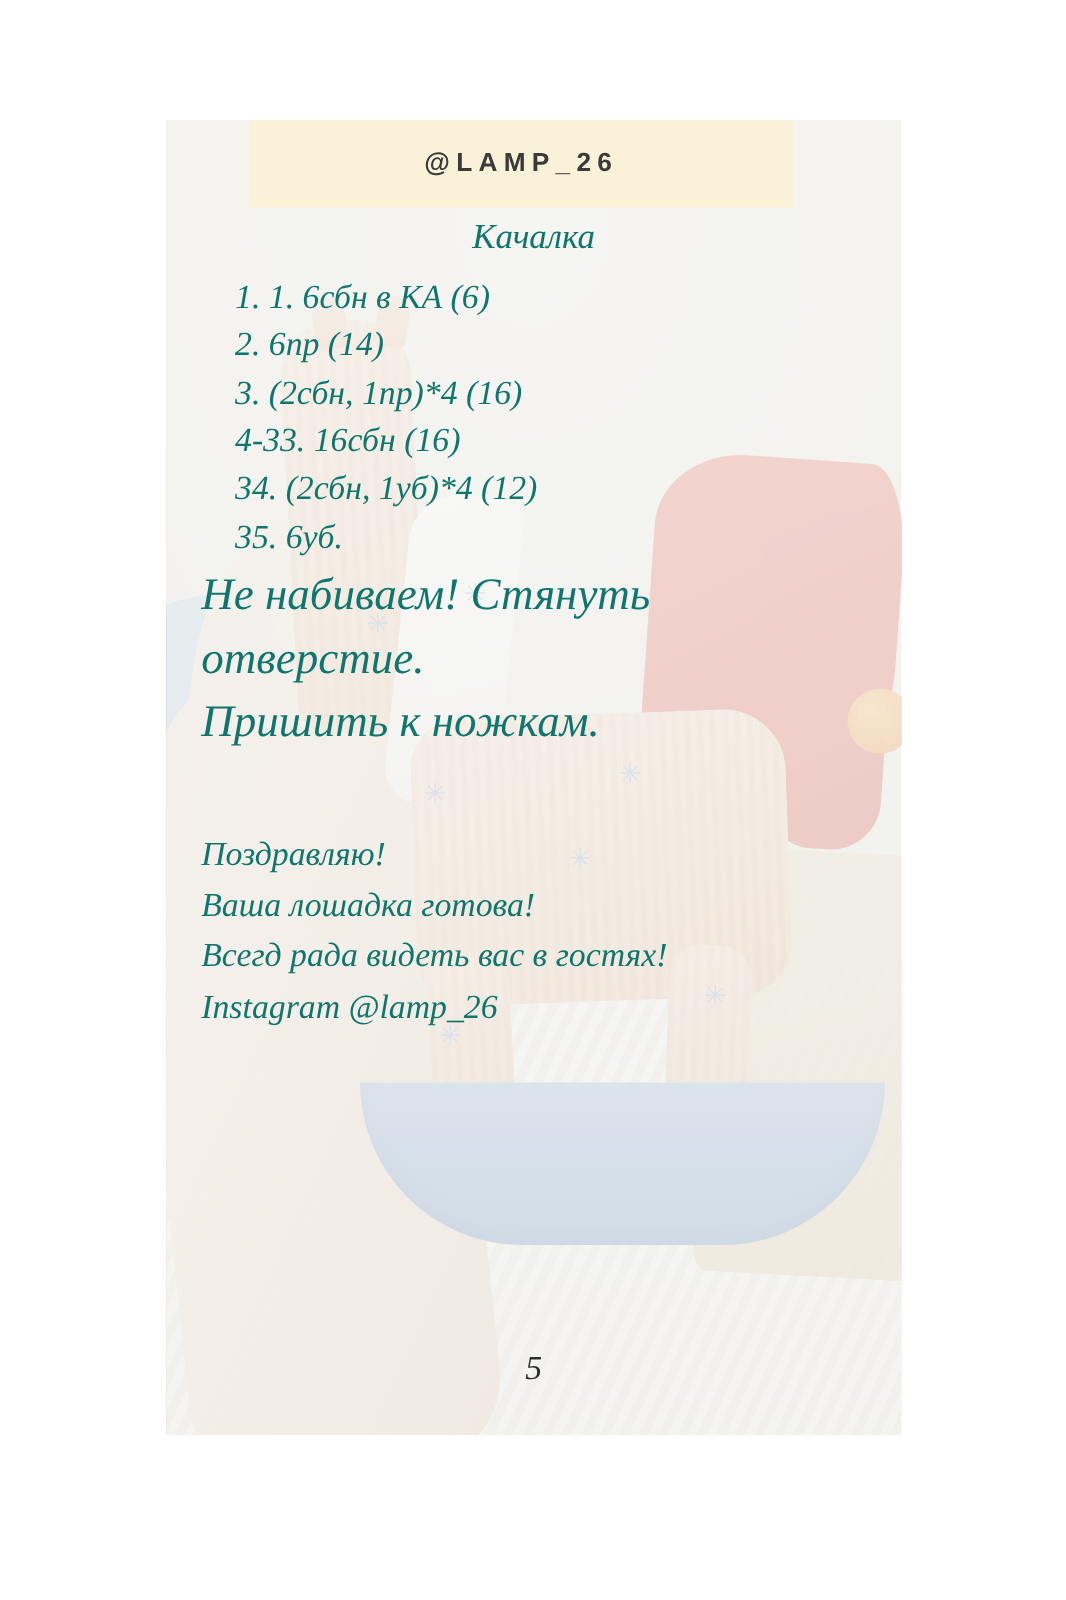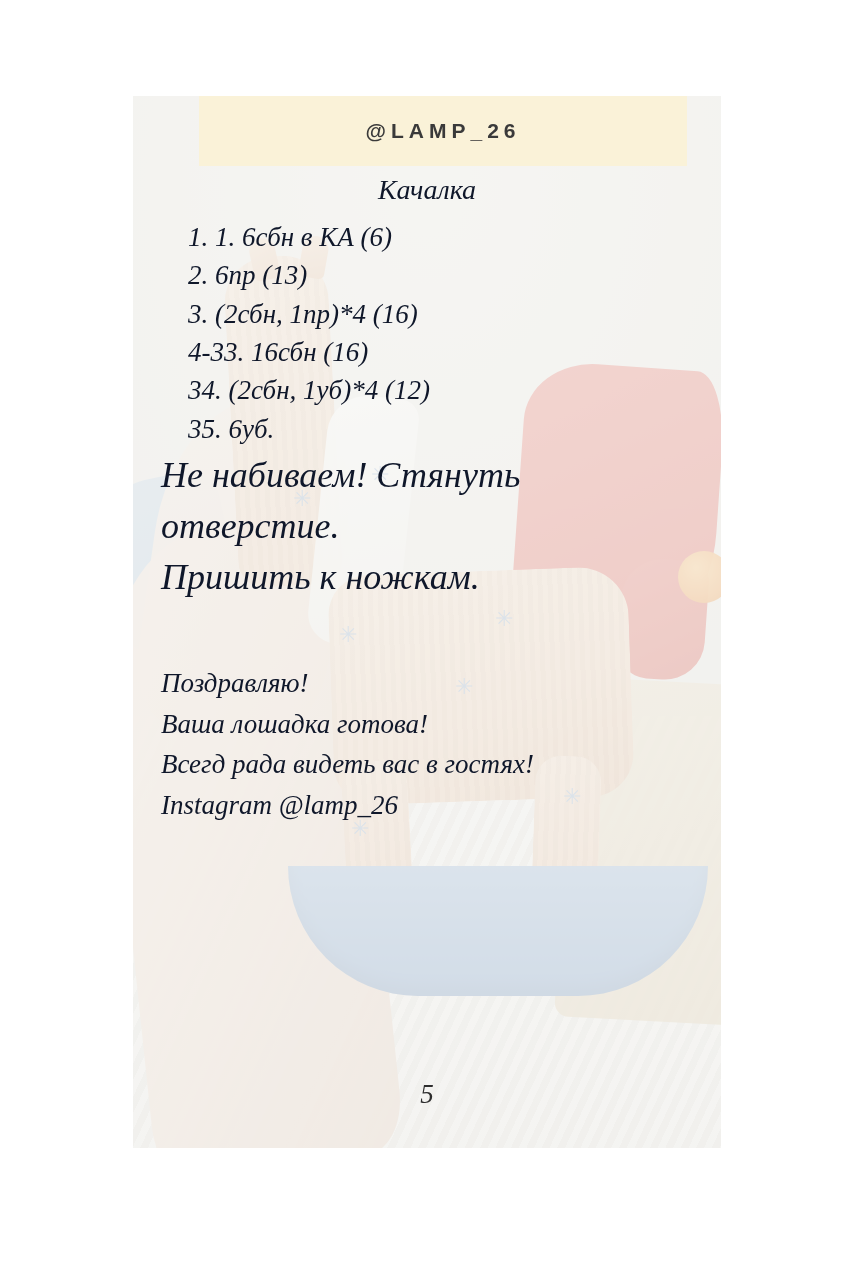--- a/index.html
+++ b/index.html
@@ -167,21 +167,21 @@
     position: absolute;
     inset: 0;
     background: rgba(246,245,243,.74);
   }
 
   
   .banner {
     position: absolute;
     left: 199px;
     top: 96px;
-    width: 488px;
+    width: 436px;
     height: 70px;
     background: #faf2d8;
     display: flex;
     align-items: center;
     justify-content: center;
   }
   .banner-title {
     font-family: "Liberation Sans", sans-serif;
     font-weight: 700;
     font-size: 21px;
@@ -190,21 +190,21 @@
   }
 
   
   .content {
     position: absolute;
     left: 0; top: 0;
     width: 588px;
     height: 1052px;
     padding: 78px 28px 0 28px;
     box-sizing: border-box;
-    color: #0f172a;
+    color: #0f766e;
   }
   .sect-title {
     text-align: center;
     font-style: italic;
     font-size: 28px;
     margin: 0 0 12px 0;
   }
   .rows { margin: 0; padding: 0; list-style: none; }
   .row {
     font-style: italic;
@@ -272,21 +272,21 @@
     </div>
 
     <div class="photo-tint"></div>
   </div>
 
   <div class="content">
     <div class="sect-title">Качалка</div>
 
     <ul class="rows">
       <li class="row">1. 1. 6сбн в КА (6)</li>
-      <li class="row">2. 6пр (13)</li>
+      <li class="row">2. 6пр (14)</li>
       <li class="row">3. (2сбн, 1пр)*4 (16)</li>
       <li class="row">4-33. 16сбн (16)</li>
       <li class="row">34. (2сбн, 1уб)*4 (12)</li>
       <li class="row">35. 6уб.</li>
     </ul>
 
     <div class="notes">
       <div class="note">Не набиваем! Стянуть отверстие.</div>
       <div class="note">Пришить к ножкам.</div>
     </div>

